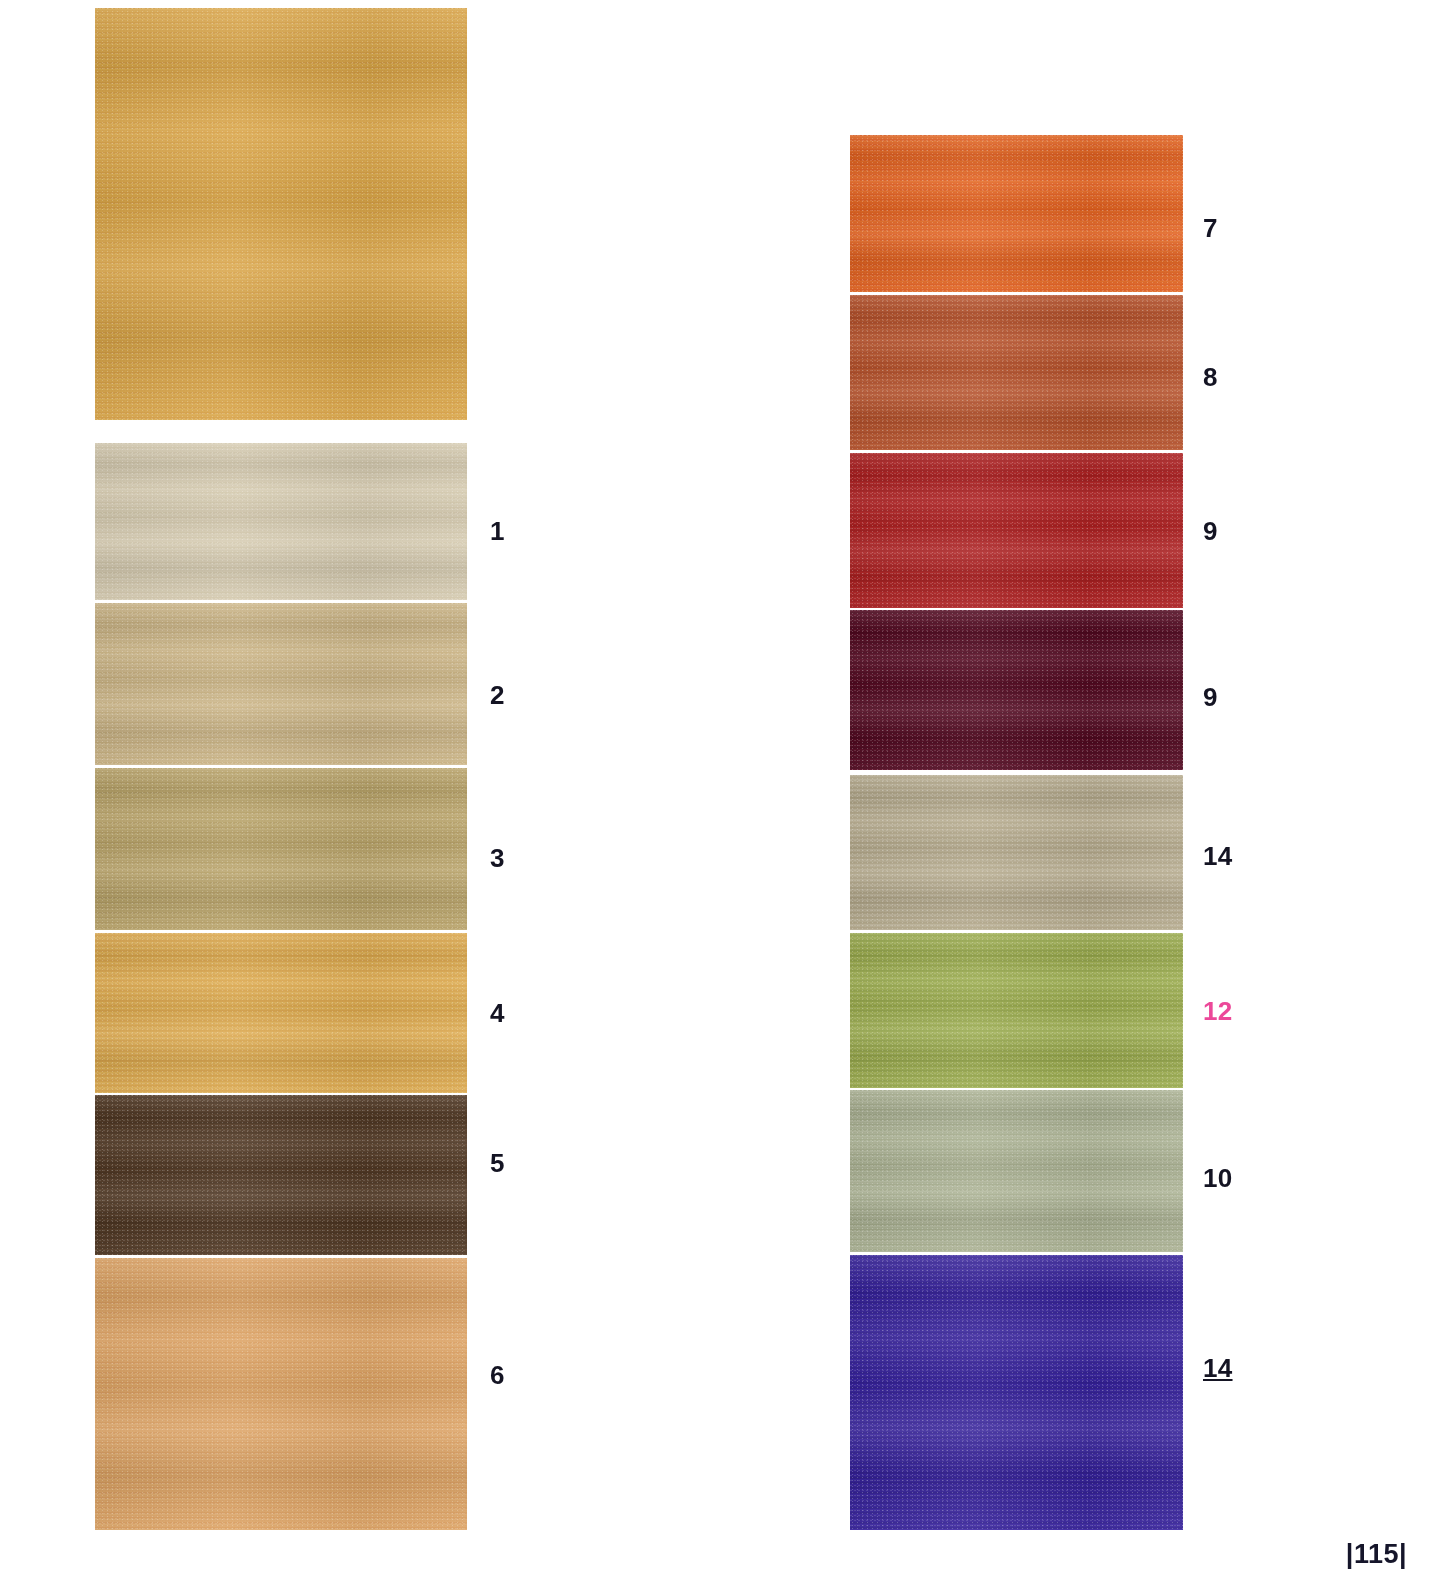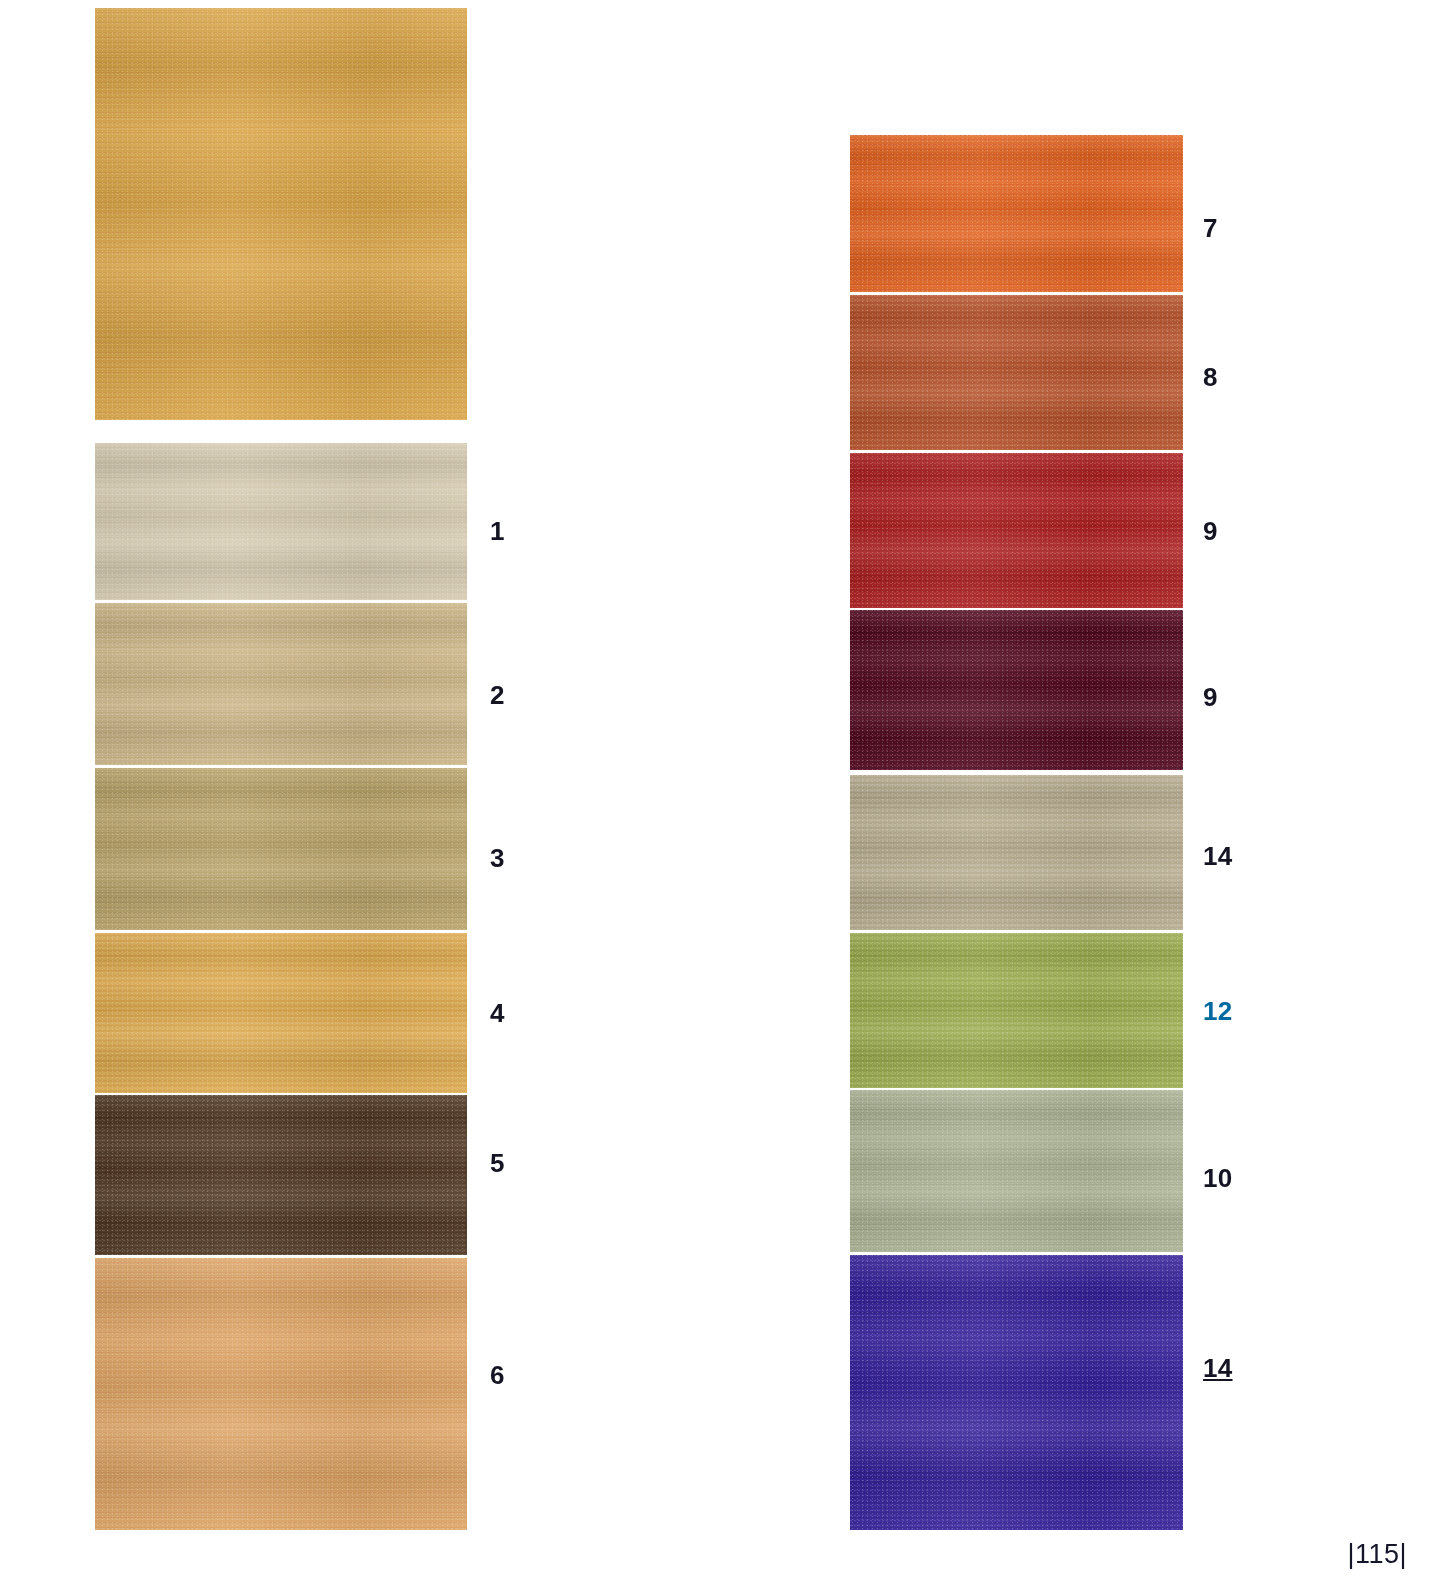--- a/index.html
+++ b/index.html
@@ -100,21 +100,21 @@
     text-align: left;
     white-space: nowrap;
   }
 
   
   .folio {
     position: absolute;
     right: 38px;
     bottom: 18px;
     font-size: 27px;
-    font-weight: normal;
+    font-weight: bold;
     color: #15152a;
     letter-spacing: 0.5px;
     white-space: nowrap;
   }
 </style>
 </head>
 <body>
 
 <div class="page">
 
@@ -202,20 +202,20 @@
       <div class="num-label" style="left: 490px; top: 682px; color: rgb(20, 20, 35);">2</div>
       <div class="num-label" style="left: 490px; top: 845px; color: rgb(20, 20, 35);">3</div>
       <div class="num-label" style="left: 490px; top: 1000px; color: rgb(20, 20, 35);">4</div>
       <div class="num-label" style="left: 490px; top: 1150px; color: rgb(20, 20, 35);">5</div>
       <div class="num-label" style="left: 490px; top: 1362px; color: rgb(20, 20, 35);">6</div>
       <div class="num-label" style="left: 1203px; top: 215px; color: rgb(20, 20, 35);">7</div>
       <div class="num-label" style="left: 1203px; top: 364px; color: rgb(20, 20, 35);">8</div>
       <div class="num-label" style="left: 1203px; top: 518px; color: rgb(20, 20, 35);">9</div>
       <div class="num-label" style="left: 1203px; top: 684px; color: rgb(20, 20, 35);">9</div>
       <div class="num-label" style="left: 1203px; top: 843px; color: rgb(20, 20, 35);">14</div>
-      <div class="num-label" style="left: 1203px; top: 998px; color: #0369a1;">12</div>
+      <div class="num-label" style="left: 1203px; top: 998px; color: #ec4899;">12</div>
       <div class="num-label" style="left: 1203px; top: 1165px; color: rgb(20, 20, 35);">10</div>
       <div class="num-label" style="left: 1203px; top: 1355px; color: rgb(20, 20, 35); text-decoration: underline;">14</div>
     </div>
 
   <div class="folio">|115|</div>
 
 </div>
 
 </body></html>

